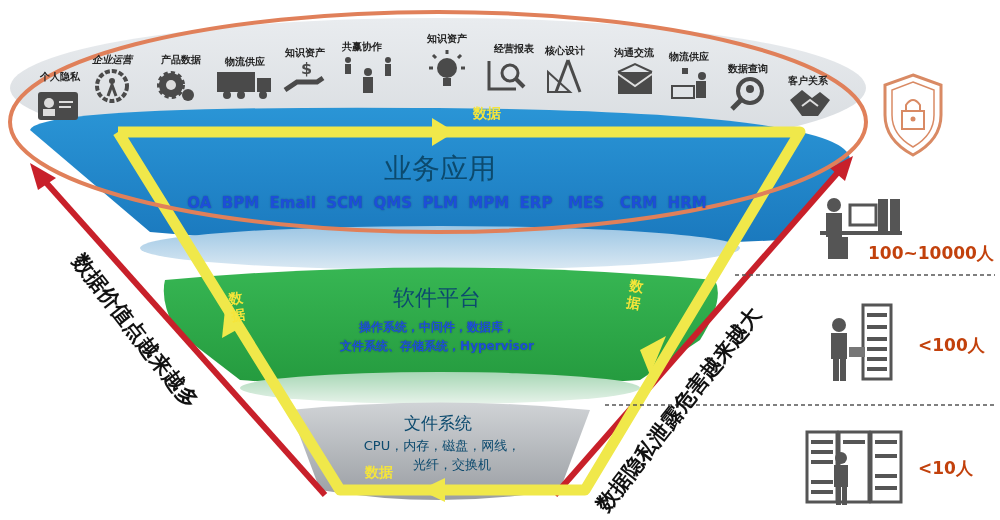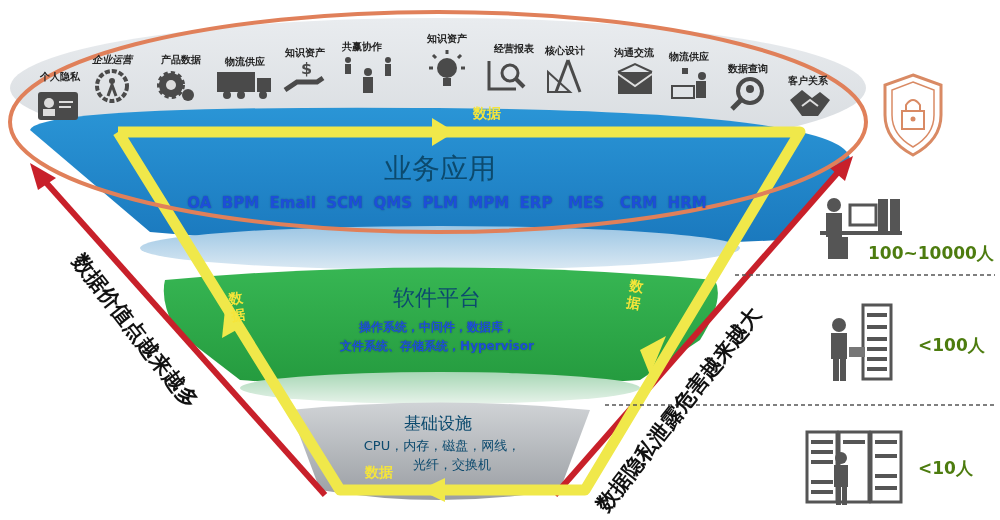--- a/index.html
+++ b/index.html
@@ -4,21 +4,21 @@
 <style>
   html,body{margin:0;padding:0;background:#ffffff;}
   #stage{position:relative;width:1000px;height:520px;overflow:hidden;background:#fff;font-family:"DejaVu Sans","Liberation Sans",sans-serif;}
   svg{position:absolute;left:0;top:0;}
   .icon-label{position:absolute;font-size:10px;font-weight:bold;color:#222;text-align:center;transform:translateX(-50%);white-space:nowrap;}
   .icon-glyph{position:absolute;transform:translateX(-50%);width:44px;height:36px;}
   .layer-title{position:absolute;transform:translateX(-50%);font-weight:normal;color:#0c4a6e;white-space:nowrap;}
   .layer-sub{position:absolute;transform:translateX(-50%);font-weight:bold;color:#1d4ed8;white-space:nowrap;text-align:center;text-shadow:0 0 2px rgba(0,0,0,.35);}
   .data-tag{position:absolute;color:#f5e53a;font-weight:bold;font-size:14px;}
   .rot-text{position:absolute;font-weight:bold;font-size:21px;color:#111;white-space:nowrap;transform-origin:0 0;}
-  .scale-text{position:absolute;font-weight:bold;font-size:17px;color:#4d7c0f;white-space:nowrap;}
+  .scale-text{position:absolute;font-weight:bold;font-size:17px;color:#c2410c;white-space:nowrap;}
   .scale-icon{position:absolute;}
 </style>
 </head>
 <body>
 
 <div id="stage">
 
   <svg width="1000" height="520" viewBox="0 0 1000 520">
     <defs>
       <linearGradient id="grayTop" x1="0" y1="0" x2="0" y2="1">
@@ -191,21 +191,21 @@
   <div class="data-tag" style="left:628px;top:278px;width:14px;line-height:17px;white-space:normal;transform:rotate(10deg);">数据</div>
   <div class="data-tag" style="left:365px;top:464px;">数据</div>
 
   <div class="layer-title" style="left:440px;top:150px;font-size:28px;">业务应用</div>
   <div class="layer-sub" style="left:447px;top:194px;font-size:15px;white-space:pre;">OA  BPM  Email  SCM  QMS  PLM  MPM  ERP   MES   CRM  HRM</div>
 
   <div class="layer-title" style="left:437px;top:283px;font-size:22px;">软件平台</div>
   <div class="layer-sub" style="left:437px;top:338px;font-size:12px;">文件系统、存储系统，Hypervisor</div>
   <div class="layer-sub" style="left:437px;top:319px;font-size:12px;">操作系统，中间件，数据库，</div>
 
-  <div class="layer-title" style="left:438px;top:412px;font-size:17px;">基础设施</div>
+  <div class="layer-title" style="left:438px;top:412px;font-size:17px;">文件系统</div>
   <div class="layer-title" style="left:442px;top:437px;font-size:13px;">CPU，内存，磁盘，网线，</div>
   <div class="layer-title" style="left:452px;top:456px;font-size:13px;">光纤，交换机</div>
 
   <div class="rot-text" style="left:88px;top:248px;transform:rotate(52deg);">数据价值点越来越多</div>
   <div class="rot-text" style="left:590px;top:500px;transform:rotate(-52deg);">数据隐私泄露危害越来越大</div>
 
   <svg class="scale-icon" style="left:820px;top:195px;" width="85" height="70" viewBox="0 0 85 70">
     <circle cx="14" cy="10" r="7" fill="#555"></circle>
       <rect x="6" y="18" width="16" height="24" fill="#555"></rect>
       <rect x="8" y="42" width="20" height="22" fill="#555"></rect>

